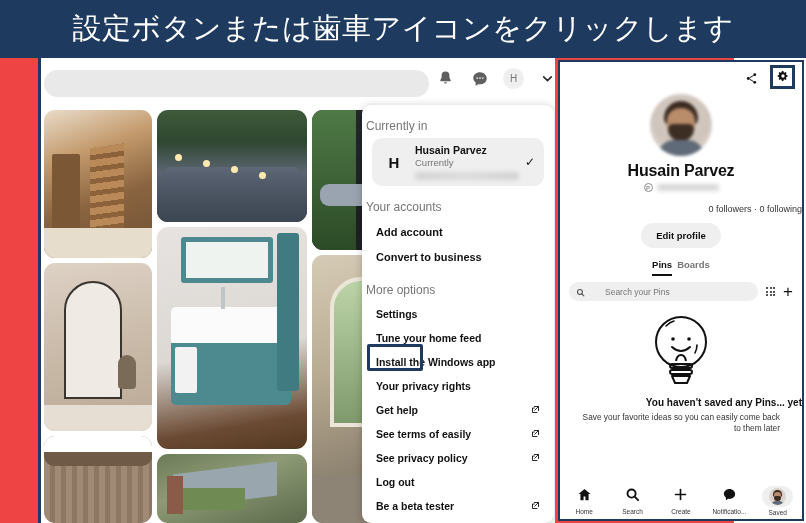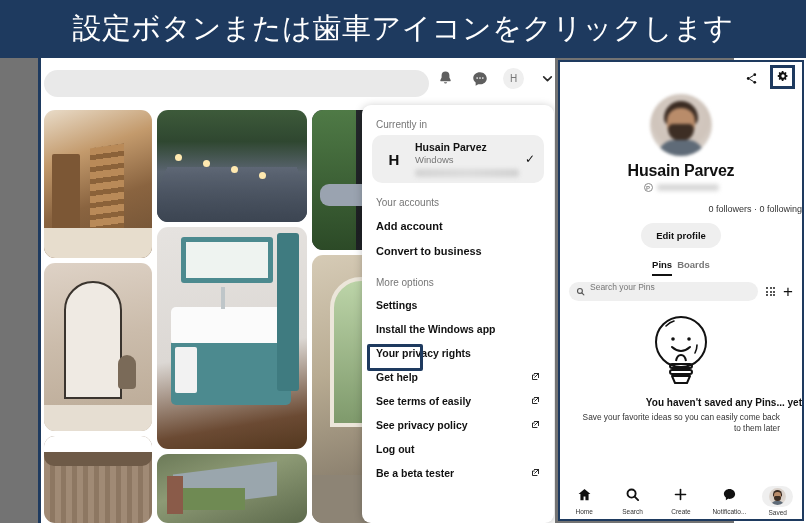--- a/index.html
+++ b/index.html
@@ -2,21 +2,21 @@
 <html><head>
 <meta charset="utf-8">
 <style>
   * { box-sizing: border-box; margin: 0; padding: 0; }
   html, body {
     width: 806px; height: 523px;
     background: #ffffff;
     font-family: "Liberation Sans", "DejaVu Sans", sans-serif;
     overflow: hidden;
   }
-  .page { position: relative; width: 734px; height: 523px; background:#737373; }
+  .page { position: relative; width: 734px; height: 523px; background:#ef4444; }
 
   
   .banner {
     position: absolute; left: 0; top: 0; width: 806px; height: 58px;
     background: #1e3a5f;
     display: flex; align-items: center; justify-content: center;
   }
   .banner-text {
     color: #ffffff; font-size: 29px; letter-spacing: 0.5px;
     font-family: "DejaVu Sans", "Liberation Sans", sans-serif;
@@ -60,21 +60,21 @@
   .dropdown {
     position: absolute; left: 321px; top: 47px; width: 192px; height: 418px;
     background: #ffffff;
     box-shadow: 0 1px 9px rgba(0,0,0,0.22);
     border-radius: 9px;
     z-index: 30;
     padding: 8px 0 0 0;
     overflow: hidden;
   }
   .dd-section-label {
-    font-size: 10px; color: #767676; padding: 6px 14px 5px 14px;
+    font-size: 12px; color: #767676; padding: 6px 14px 5px 4px;
   }
   .acct-card {
     margin: 0 10px; background: #efefef; border-radius: 10px;
     height: 48px; display: flex; align-items: center; padding: 0 9px; position: relative;
   }
   .acct-letter {
     width: 26px; height: 26px; display:flex; align-items:center; justify-content:center;
     font-size: 15px; color:#111; font-weight: 600; margin-right: 8px;
   }
   .acct-info { flex: 1; min-width: 0; }
@@ -131,21 +131,21 @@
     display: block; margin: 9px auto 0 auto; background:#efefef; border:none; border-radius: 16px;
     padding: 7px 15px; font-size: 9.5px; font-weight: 700; color:#111; cursor:pointer;
     font-family: inherit;
   }
   .m-tabs { display:flex; justify-content:center; gap: 5px; margin-top: 11px; }
   .m-tab { font-size: 9.5px; font-weight: 700; color:#767676; padding-bottom: 4px; cursor:pointer; }
   .m-tab.active { color:#111; border-bottom: 2.5px solid #111; }
   .m-searchrow { display:flex; align-items:center; gap:8px; padding: 6px 9px 0 9px; }
   .m-search {
     flex: 1; height: 19px; background:#efefef; border-radius: 10px;
-    display:flex; padding: 0 7px; gap: 5px;
+    display:flex; align-items:center; padding: 0 7px; gap: 20px;
   }
   .m-search-ph { font-size: 8.5px; color:#767676; }
   .grid-ic { display:grid; grid-template-columns: repeat(3,2px); grid-gap:1.5px; }
   .grid-ic i { width:2px; height:2px; background:#555; display:block; }
   .plus-ic { font-size: 17px; color:#111; line-height: 1; }
 
   .empty { text-align: right; margin-top: 8px; }
   .bulb { margin: 0 auto; display:block; }
   .empty-title { font-size: 10px; font-weight: 700; color:#111; margin-top: 2px; }
   .empty-sub { font-size: 8.3px; color:#333; line-height: 1.35; margin-top: 4px; padding: 0 22px; }
@@ -263,38 +263,41 @@
       </div>
     </div>
 
     <div class="dropdown">
       <div class="dd-section-label">Currently in</div>
 
       <div class="acct-card">
         <div class="acct-letter">H</div>
         <div class="acct-info">
           <div class="acct-name">Husain Parvez</div>
-          <div class="acct-type">Windows</div>
+          <div class="acct-type">Currently</div>
           <div class="acct-mail-blur"></div>
         </div>
         <div class="acct-check">✓</div>
       </div>
 
       <div class="dd-section-label" style="padding-top:14px;">Your accounts</div>
       <div class="dd-item big">
         <span>Add account</span>
       </div>
       <div class="dd-item big">
         <span>Convert to business</span>
       </div>
 
       <div class="dd-section-label" style="padding-top:14px;">More options</div>
 
       <div class="dd-item">
         <span>Settings</span>
+      </div>
+      <div class="dd-item">
+        <span>Tune your home feed</span>
       </div>
       <div class="dd-item">
         <span>Install the Windows app</span>
       </div>
       <div class="dd-item">
         <span>Your privacy rights</span>
       </div>
       <div class="dd-item">
         <span>Get help</span>
         <span class="ext">

